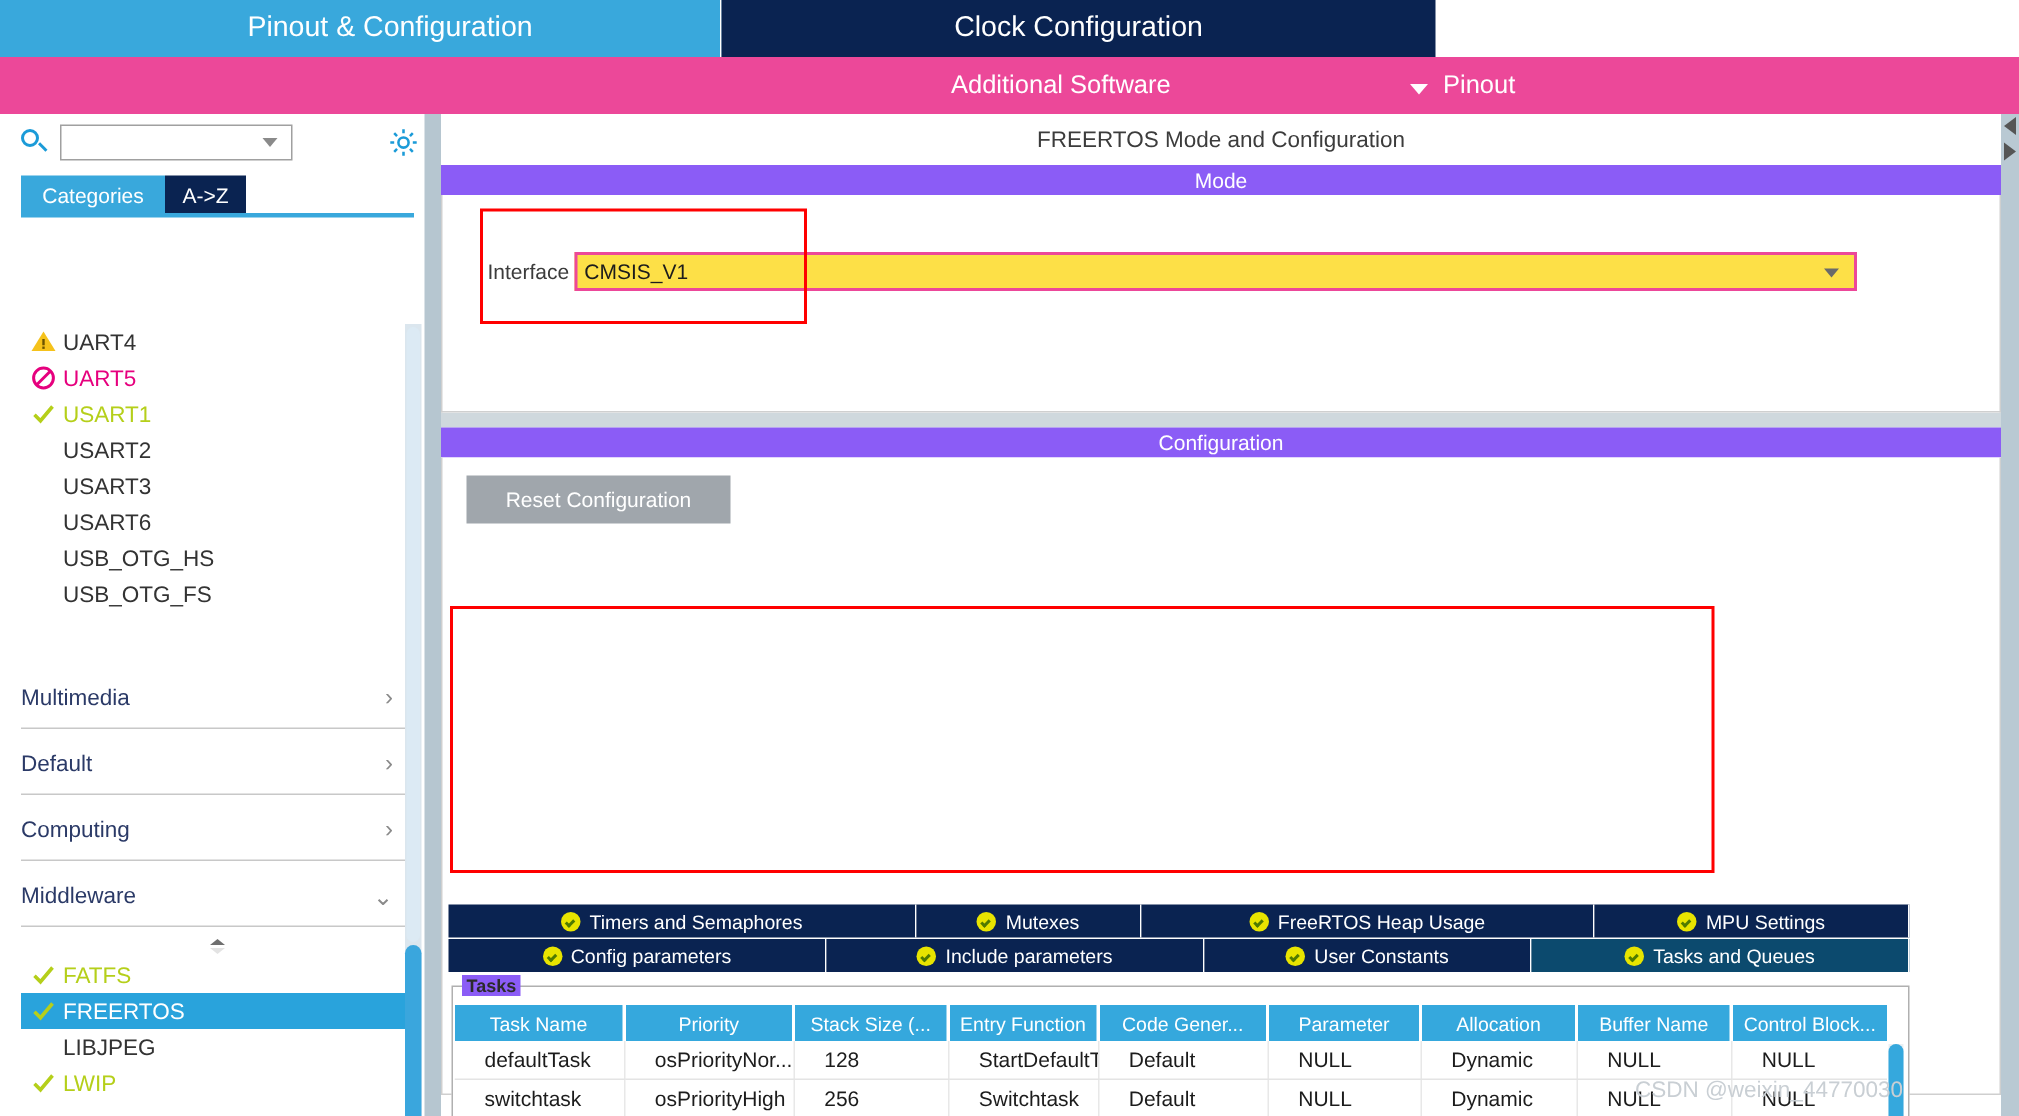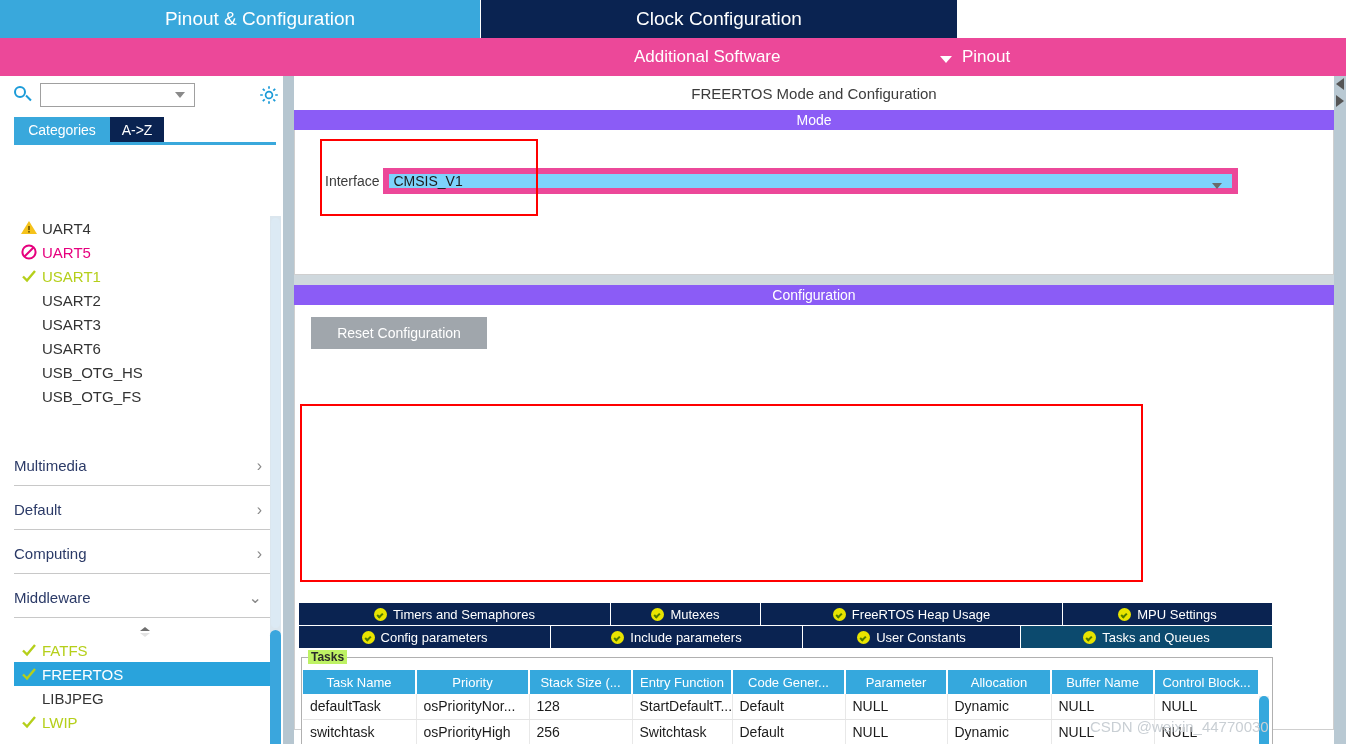--- a/index.html
+++ b/index.html
@@ -151,22 +151,22 @@
   .mode-box {
     background: #ffffff; border: 1px solid #cfcfcf; border-top: none;
     height: 145px; position: relative;
   }
   .iface-row {
     position: absolute; left: 30px; top: 38px;
     display: flex; align-items: center;
   }
   .iface-label { font-size: 14px; color:#3c3c3c; margin-right: 4px; }
   .iface-combo {
-    width: 855px; height: 26px; border: 6px solid #ec4899;
-    background: #7dd3fc; position: relative; display:flex; align-items:center;
+    width: 855px; height: 26px; border: 2px solid #ec4899;
+    background: #fde047; position: relative; display:flex; align-items:center;
   }
   .iface-combo span.val { font-size: 14px; color:#1c1c1c; padding-left: 4px; }
   .iface-combo .cb-arrow2 {
     position: absolute; right: 10px; top: 9px; width:0;height:0;
     border-left: 5px solid transparent;
     border-right: 5px solid transparent;
     border-top: 6px solid #6a6a6a;
   }
   .mode-spacer { height: 10px; background:#cfd8dd; }
 
@@ -202,36 +202,36 @@
     content: ""; position: absolute; left: 3px; top: 5px;
     width: 4px; height: 2px; border-left: 2px solid #4f7a00;
     border-bottom: 2px solid #4f7a00; transform: rotate(-45deg);
   }
 
   
   .group-box {
     position: absolute; border: 1px solid #b0b0b0; background: #ffffff;
   }
   .group-legend {
-    position: absolute; top: -8px; left: 6px; background: #bef264;
+    position: absolute; top: -8px; left: 6px; background: #8b5cf6;
     font-size: 12px; color: #2b2b2b; padding: 0 3px; font-weight: bold;
   }
   #tasks-box { left: 6px; top: 352px; width: 972px; height: 155px; }
 
   table.grid { border-collapse: collapse; width: 100%; table-layout: fixed; }
   table.grid th {
     background: #35a8dd; color: #ffffff; font-size: 13px; font-weight: normal;
     height: 24px; border-right: 2px solid #ffffff; text-align: center;
     overflow: hidden; white-space: nowrap;
   }
   table.grid th:last-child { border-right: none; }
   table.grid td {
     font-size: 14px; color: #1c1c1c; height: 25px;
     border-bottom: 1px solid #e4e4e4; border-right: 1px solid #e8e8e8;
-    padding-left: 7px; overflow: hidden; white-space: nowrap;
+    padding-left: 20px; overflow: hidden; white-space: nowrap;
     text-overflow: clip;
   }
   .tbl-wrap { position: absolute; left: 1px; top: 12px; width: 955px; overflow: hidden; height: 141px; }
 
   #tasks-vscroll {
     position: absolute; right: 3px; top: 38px; width: 10px; height: 114px;
     background: #e9eff3;
   }
   #tasks-vthumb {
     position: absolute; right: 3px; top: 38px; width: 10px; height: 82px;

